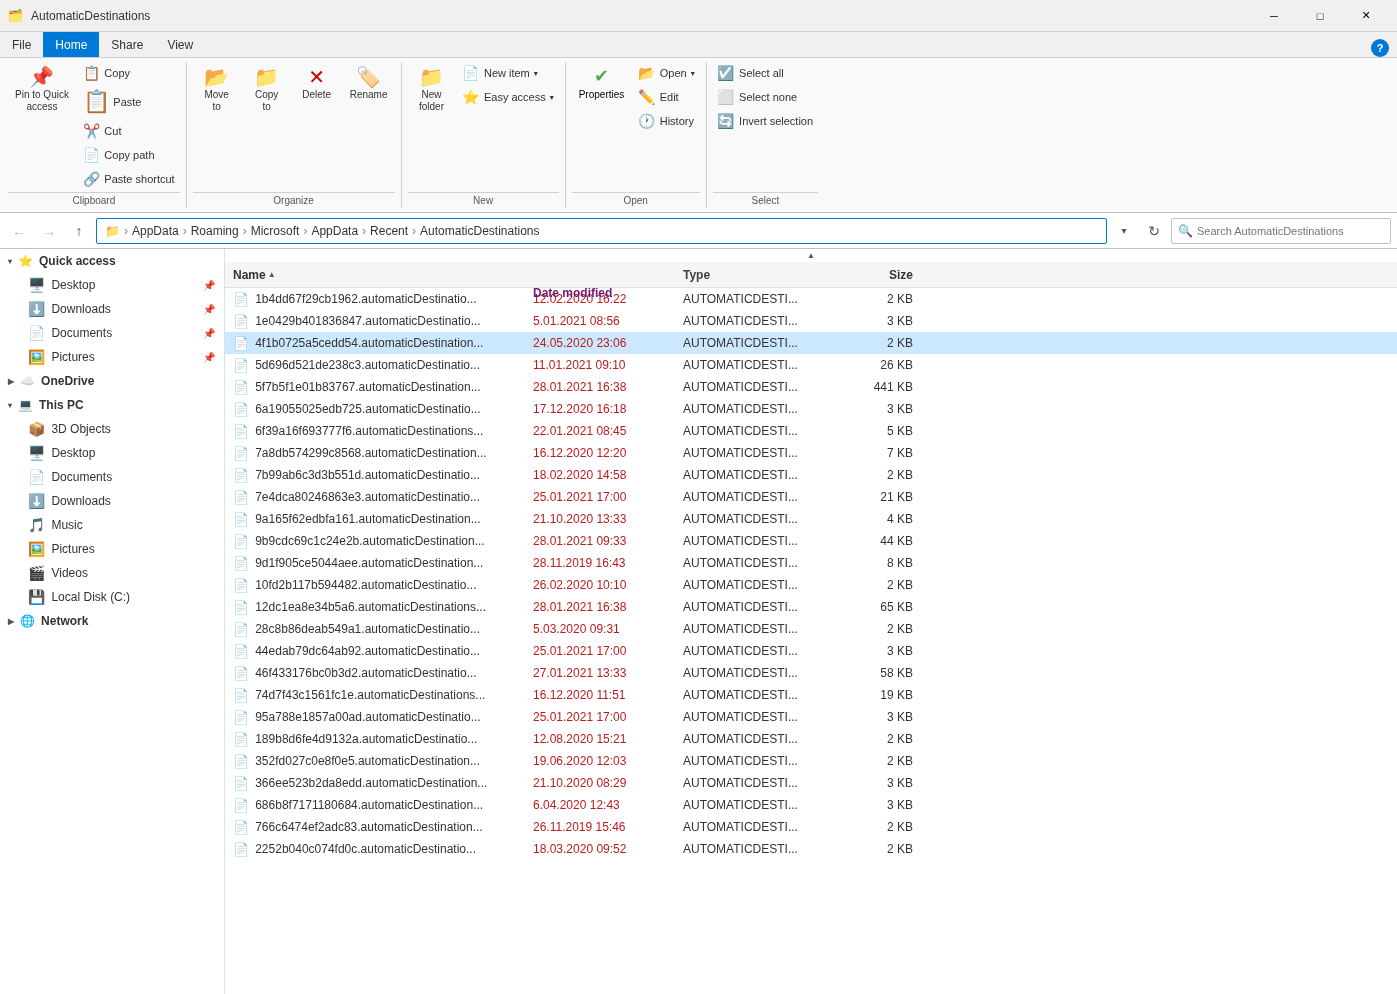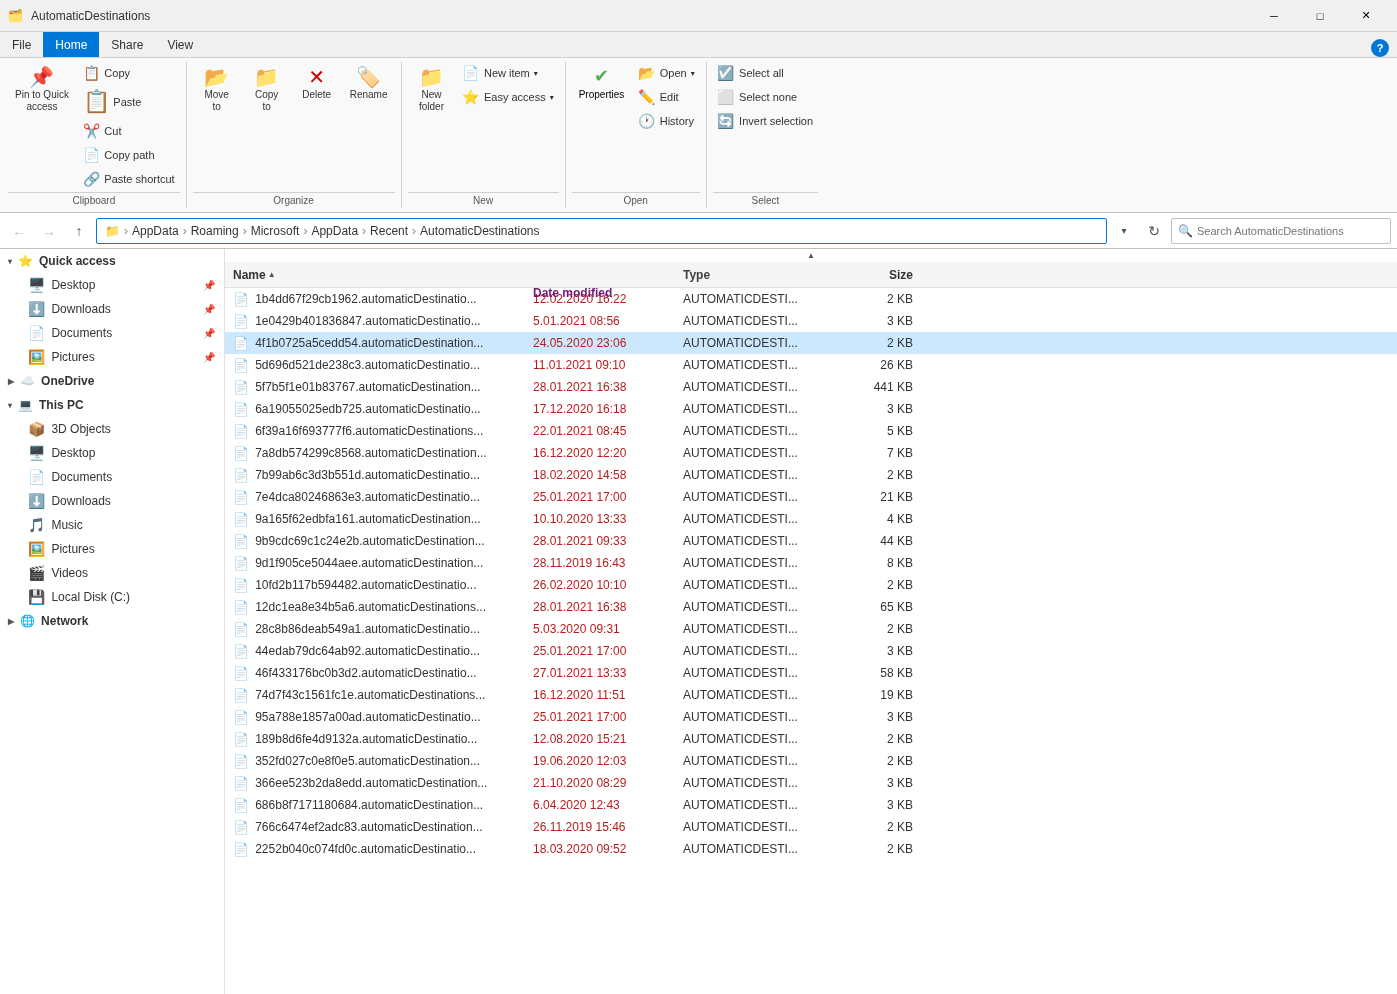--- a/index.html
+++ b/index.html
@@ -683,21 +683,21 @@
     </div>
     <div class="file-cell-date">25.01.2021 17:00</div>
     <div class="file-cell-type">AUTOMATICDESTI...</div>
     <div class="file-cell-size">21 KB</div>
   </div>
         <div class="file-row">
     <div class="file-cell-name">
       <span class="file-icon">📄</span>
       <span>9a165f62edbfa161.automaticDestination...</span>
     </div>
-    <div class="file-cell-date">10.10.2020 13:33</div>
+    <div class="file-cell-date">21.10.2020 13:33</div>
     <div class="file-cell-type">AUTOMATICDESTI...</div>
     <div class="file-cell-size">4 KB</div>
   </div>
         <div class="file-row">
     <div class="file-cell-name">
       <span class="file-icon">📄</span>
       <span>9b9cdc69c1c24e2b.automaticDestination...</span>
     </div>
     <div class="file-cell-date">28.01.2021 09:33</div>
     <div class="file-cell-type">AUTOMATICDESTI...</div>

